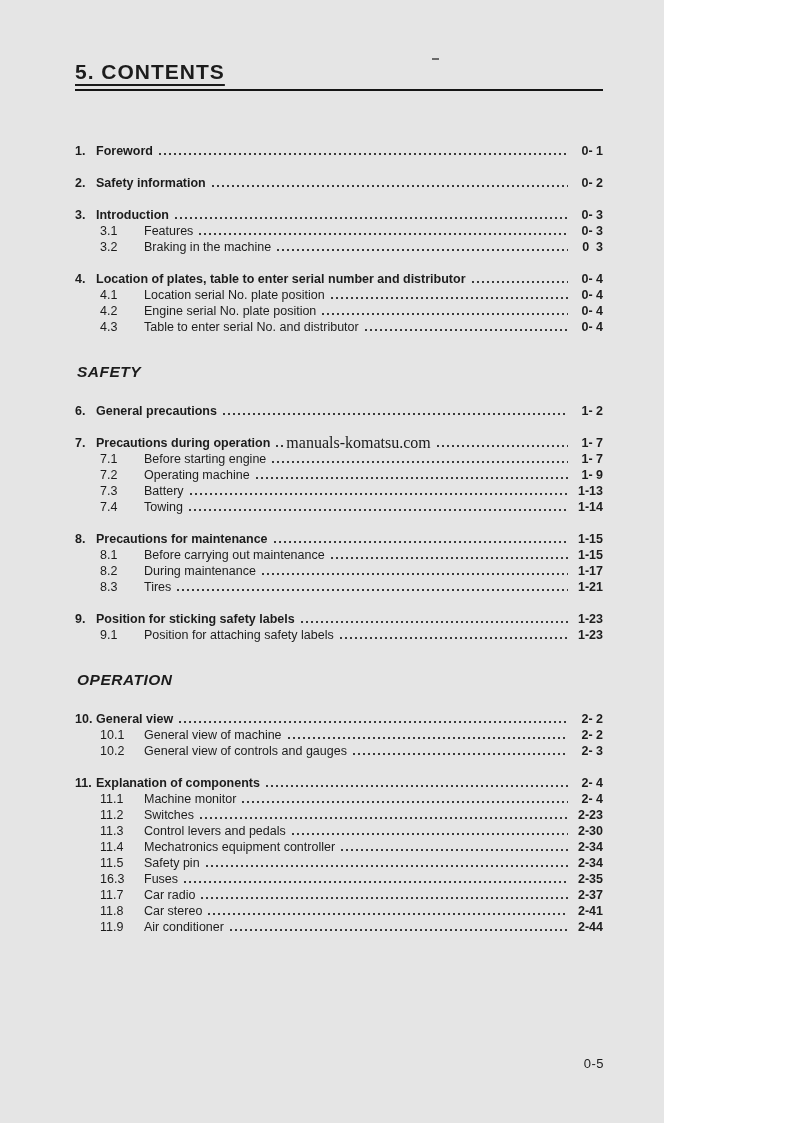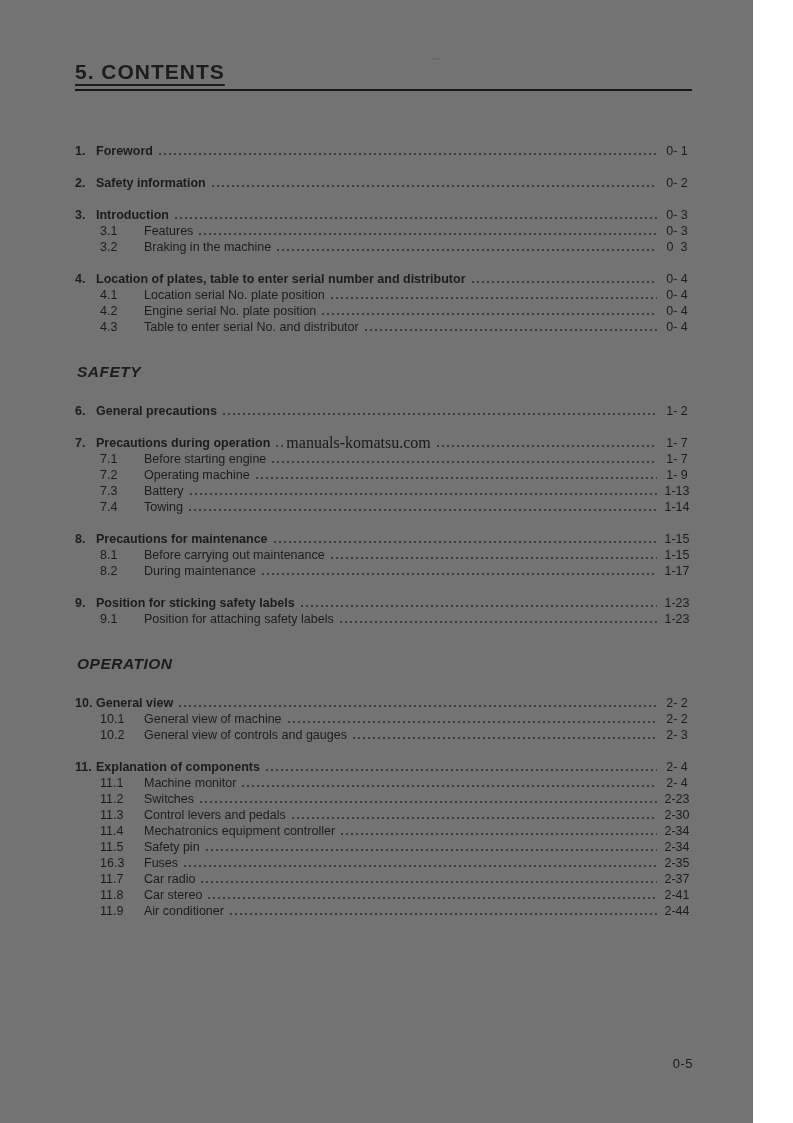--- a/index.html
+++ b/index.html
@@ -2,23 +2,23 @@
 <html><head>
 <meta charset="utf-8">
 <style>
   html, body {
     margin: 0;
     padding: 0;
     background: #ffffff;
   }
   .page {
     position: relative;
-    width: 753px;
+    width: 664px;
     height: 1123px;
-    background: #737373;
+    background: #e5e5e5;
     font-family: "Liberation Sans", sans-serif;
     color: #1c1c1c;
     overflow: hidden;
     box-sizing: border-box;
   }
   .content {
     position: absolute;
     left: 75px;
     right: 61px;
     top: 60px;
@@ -90,22 +90,22 @@
     line-height: 14px;
     color: #1a1a1a;
     white-space: nowrap;
     position: relative;
     top: 1px;
   }
   .pagenum {
     flex: none;
     width: 30px;
     white-space: pre;
-    text-align: center;
-    font-weight: normal;
+    text-align: right;
+    font-weight: bold;
   }
   .doc-footer {
     position: absolute;
     right: 60px;
     bottom: 52px;
     font-size: 13px;
     letter-spacing: 0.5px;
     margin-left: 16px;
   }
 </style>
@@ -236,20 +236,26 @@
             <span class="label">Before carrying out maintenance</span>
             <span class="leader"></span>
             <span class="pagenum">1-15</span>
           </div>
           <div class="row sub">
             <span class="num">8.2</span>
             <span class="label">During maintenance</span>
             <span class="leader"></span>
             <span class="pagenum">1-17</span>
           </div>
+          <div class="row sub">
+            <span class="num">8.3</span>
+            <span class="label">Tires</span>
+            <span class="leader"></span>
+            <span class="pagenum">1-21</span>
+          </div>
         </div>
         <div class="group">
           <div class="row top">
             <span class="num">9.</span>
             <span class="label">Position for sticking safety labels</span>
             <span class="leader"></span>
             <span class="pagenum">1-23</span>
           </div>
           <div class="row sub">
             <span class="num">9.1</span>

